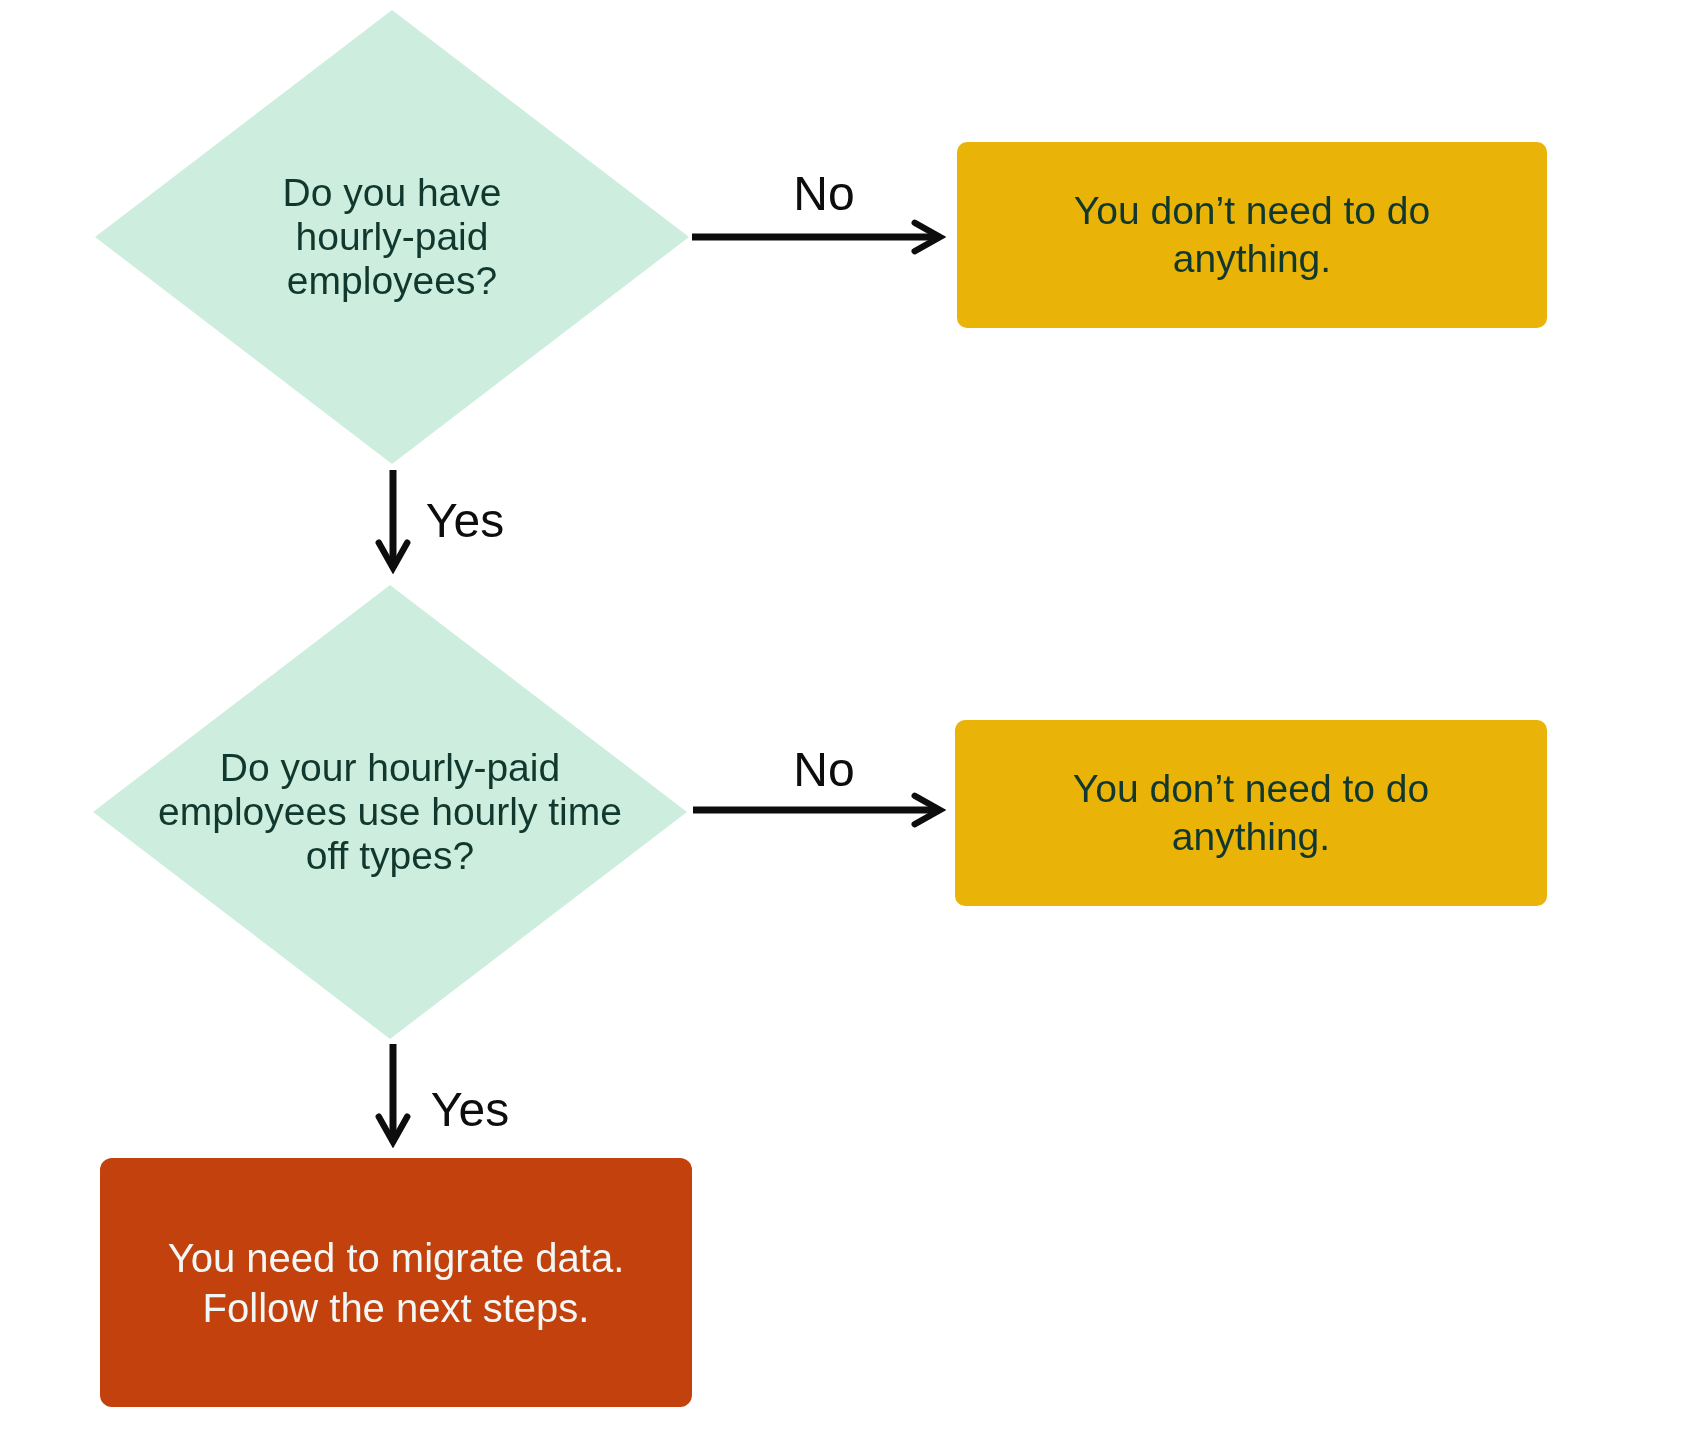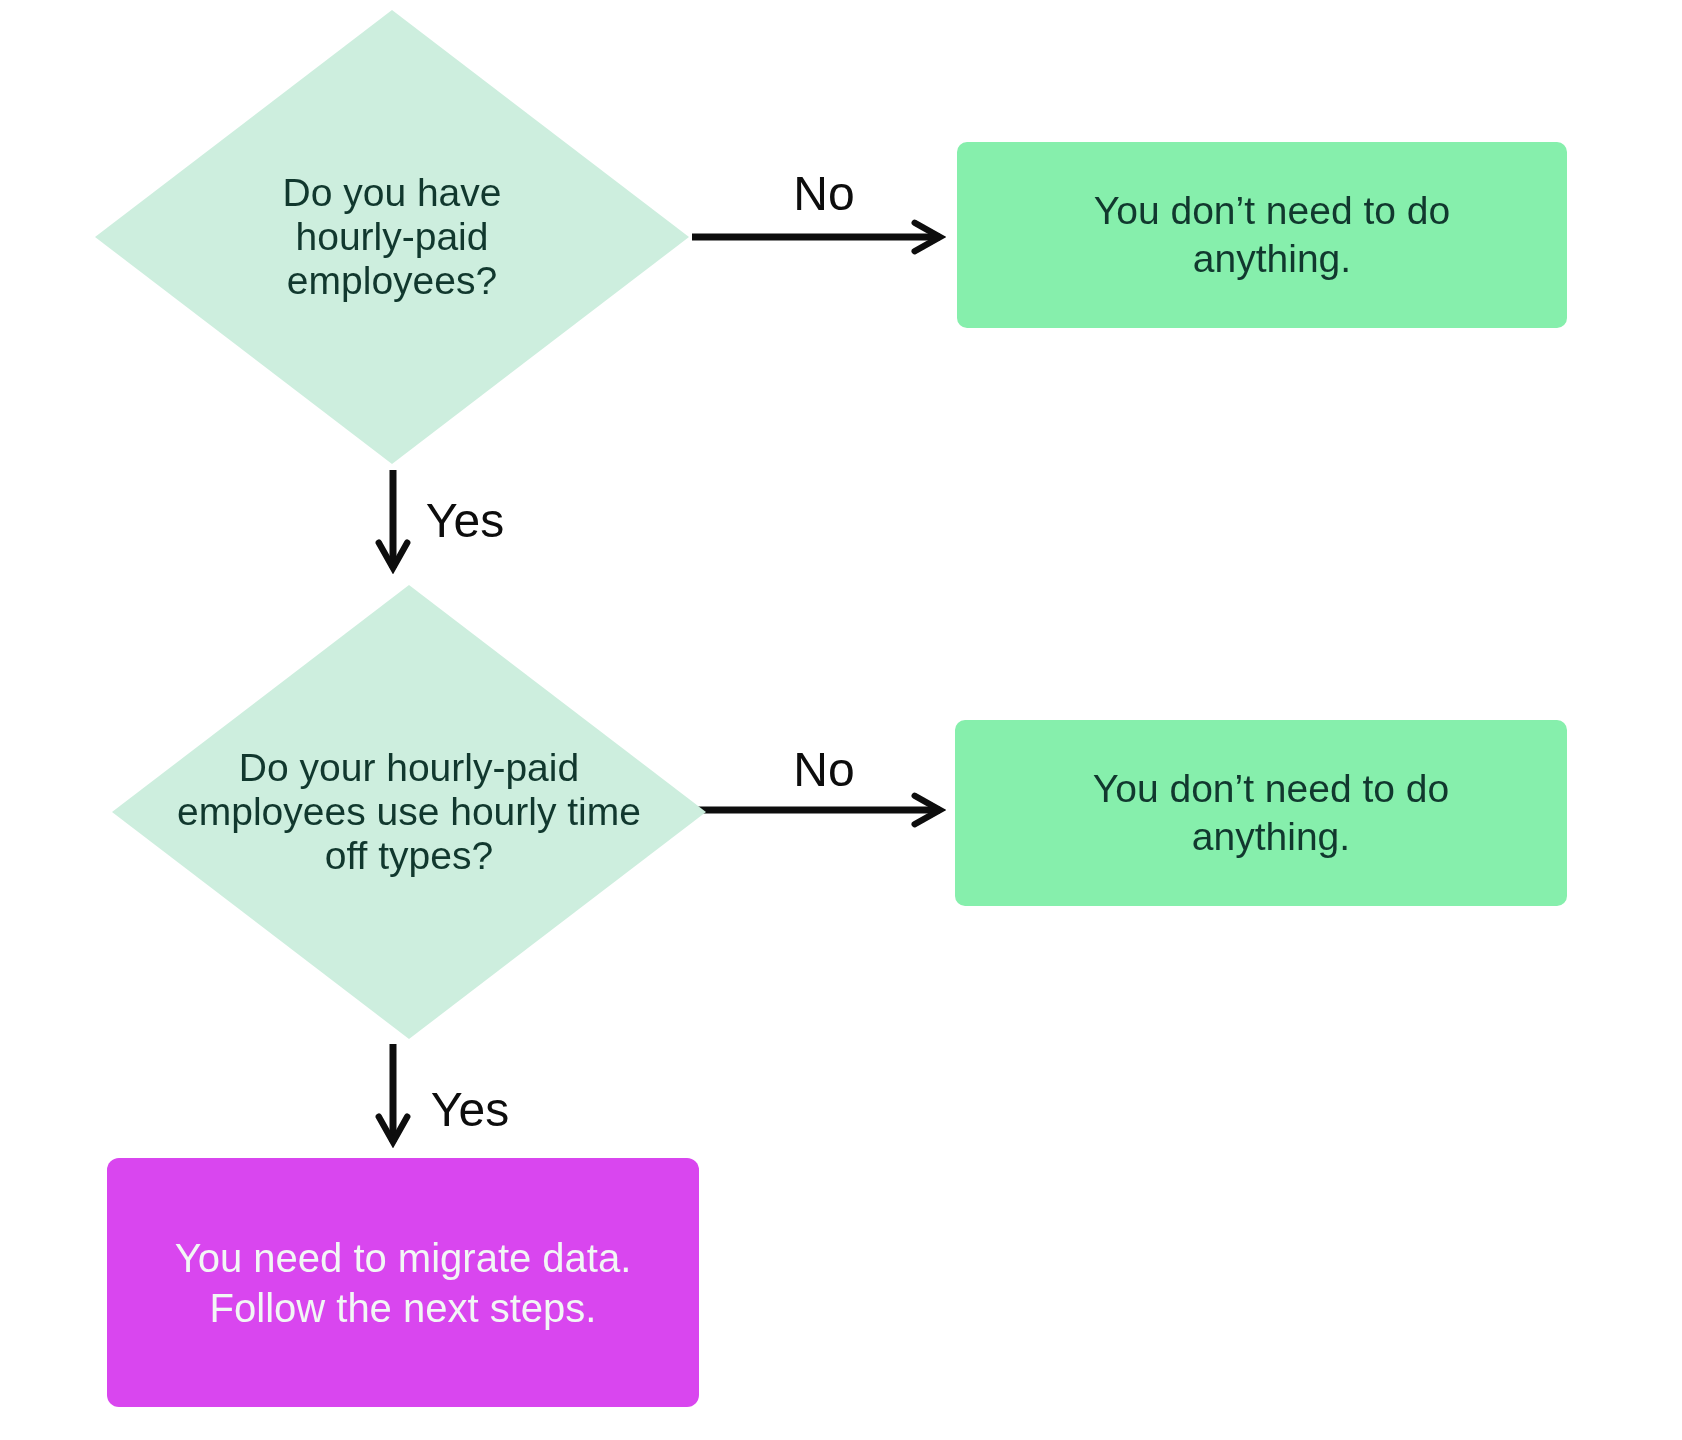--- a/index.html
+++ b/index.html
@@ -15,36 +15,34 @@
   .node { position: absolute; display: flex; align-items: center; justify-content: center; text-align: center; }
   .node-text { white-space: pre-line; }
 
   .diamond {
     background: #cdeede;
     clip-path: polygon(50% 0%, 100% 50%, 50% 100%, 0% 50%);
   }
   .diamond .node-text { font-size: 39px; line-height: 44px; }
 
   .diamond-1 { left: 95px;  top: 10px;  width: 594px; height: 454px; }
-  .diamond-2 { left: 112px;  top: 585px; width: 594px; height: 454px; }
+  .diamond-2 { left: 93px;  top: 585px; width: 594px; height: 454px; }
 
   .outcome {
-    background: #86efac;
+    background: #eab308;
     border-radius: 10px;
-    padding-left: 20px;
   }
   .outcome .node-text { font-size: 39px; line-height: 48px; }
   .outcome-1 { left: 957px; top: 142px; width: 590px; height: 186px; }
   .outcome-2 { left: 955px; top: 720px; width: 592px; height: 186px; }
 
   .action {
-    background: #d946ef;
+    background: #c2410c;
     border-radius: 12px;
     color: #f2f7f5;
-    margin-left: 7px;
   }
   .action .node-text { font-size: 40px; line-height: 50px; }
   .action-1 { left: 100px; top: 1158px; width: 592px; height: 249px; }
 
   .edge-label {
     position: absolute;
     width: 100px;
     text-align: center;
     font-size: 48px;
     line-height: 44px;

